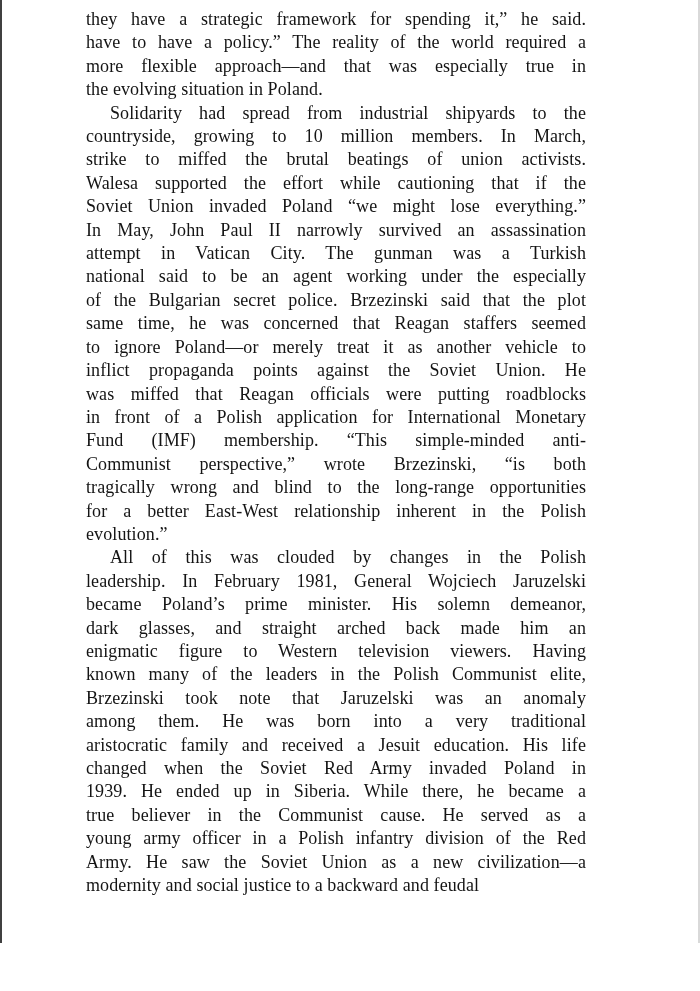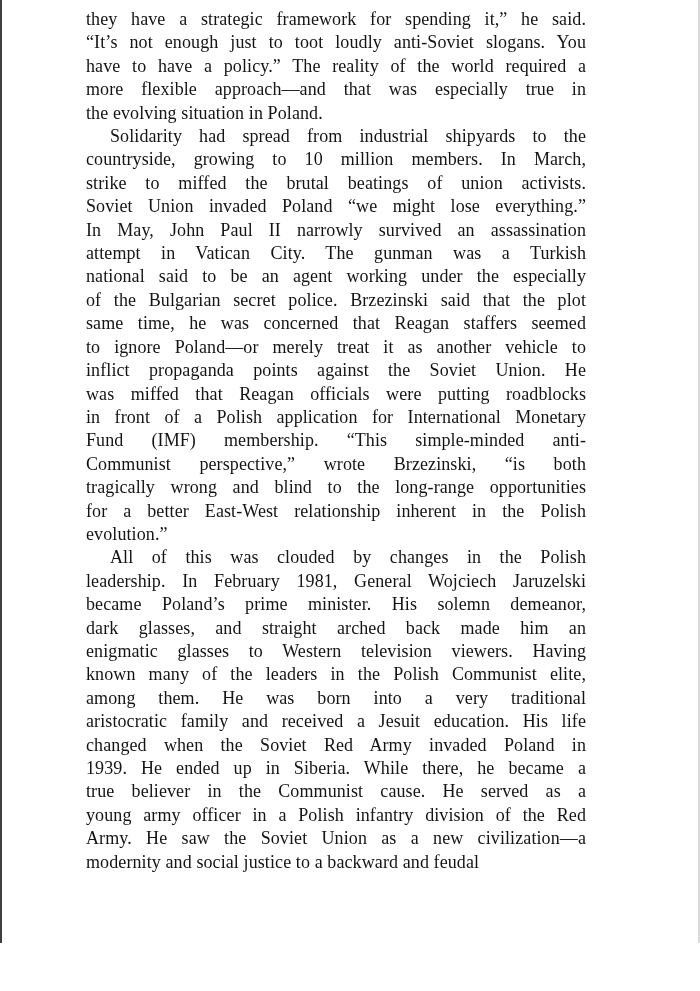--- a/index.html
+++ b/index.html
@@ -42,29 +42,29 @@
 </style>
 </head>
 <body>
 
 <div class="page">
   <div class="edge-left"></div>
   <div class="edge-right"></div>
   <div class="text-column">
       <div class="paragraph">
         <div class="line">they have a strategic framework for spending it,” he said.</div>
-        <div class="line">“It’s not enough just to toot loudly anti-Soviet slogans. You</div>
         <div class="line">have to have a policy.” The reality of the world required a</div>
         <div class="line">more flexible approach—and that was especially true in</div>
         <div class="line para-end">the evolving situation in Poland.</div>
       </div>
       <div class="paragraph">
         <div class="line first-indent">Solidarity had spread from industrial shipyards to the</div>
         <div class="line">countryside, growing to 10 million members. In March,</div>
         <div class="line">strike to miffed the brutal beatings of union activists.</div>
+        <div class="line">Walesa supported the effort while cautioning that if the</div>
         <div class="line">Soviet Union invaded Poland “we might lose everything.”</div>
         <div class="line">In May, John Paul II narrowly survived an assassination</div>
         <div class="line">attempt in Vatican City. The gunman was a Turkish</div>
         <div class="line">national said to be an agent working under the especially</div>
         <div class="line">of the Bulgarian secret police. Brzezinski said that the plot</div>
         <div class="line">same time, he was concerned that Reagan staffers seemed</div>
         <div class="line">to ignore Poland—or merely treat it as another vehicle to</div>
         <div class="line">inflict propaganda points against the Soviet Union. He</div>
         <div class="line">was miffed that Reagan officials were putting roadblocks</div>
         <div class="line">in front of a Polish application for International Monetary</div>
@@ -72,22 +72,23 @@
         <div class="line">Communist perspective,” wrote Brzezinski, “is both</div>
         <div class="line">tragically wrong and blind to the long-range opportunities</div>
         <div class="line">for a better East-West relationship inherent in the Polish</div>
         <div class="line para-end">evolution.”</div>
       </div>
       <div class="paragraph">
         <div class="line first-indent">All of this was clouded by changes in the Polish</div>
         <div class="line">leadership. In February 1981, General Wojciech Jaruzelski</div>
         <div class="line">became Poland’s prime minister. His solemn demeanor,</div>
         <div class="line">dark glasses, and straight arched back made him an</div>
-        <div class="line">enigmatic glasses to Western television viewers. Having</div>
+        <div class="line">enigmatic figure to Western television viewers. Having</div>
         <div class="line">known many of the leaders in the Polish Communist elite,</div>
+        <div class="line">Brzezinski took note that Jaruzelski was an anomaly</div>
         <div class="line">among them. He was born into a very traditional</div>
         <div class="line">aristocratic family and received a Jesuit education. His life</div>
         <div class="line">changed when the Soviet Red Army invaded Poland in</div>
         <div class="line">1939. He ended up in Siberia. While there, he became a</div>
         <div class="line">true believer in the Communist cause. He served as a</div>
         <div class="line">young army officer in a Polish infantry division of the Red</div>
         <div class="line">Army. He saw the Soviet Union as a new civilization—a</div>
         <div class="line para-end">modernity and social justice to a backward and feudal</div>
       </div>
     </div>

